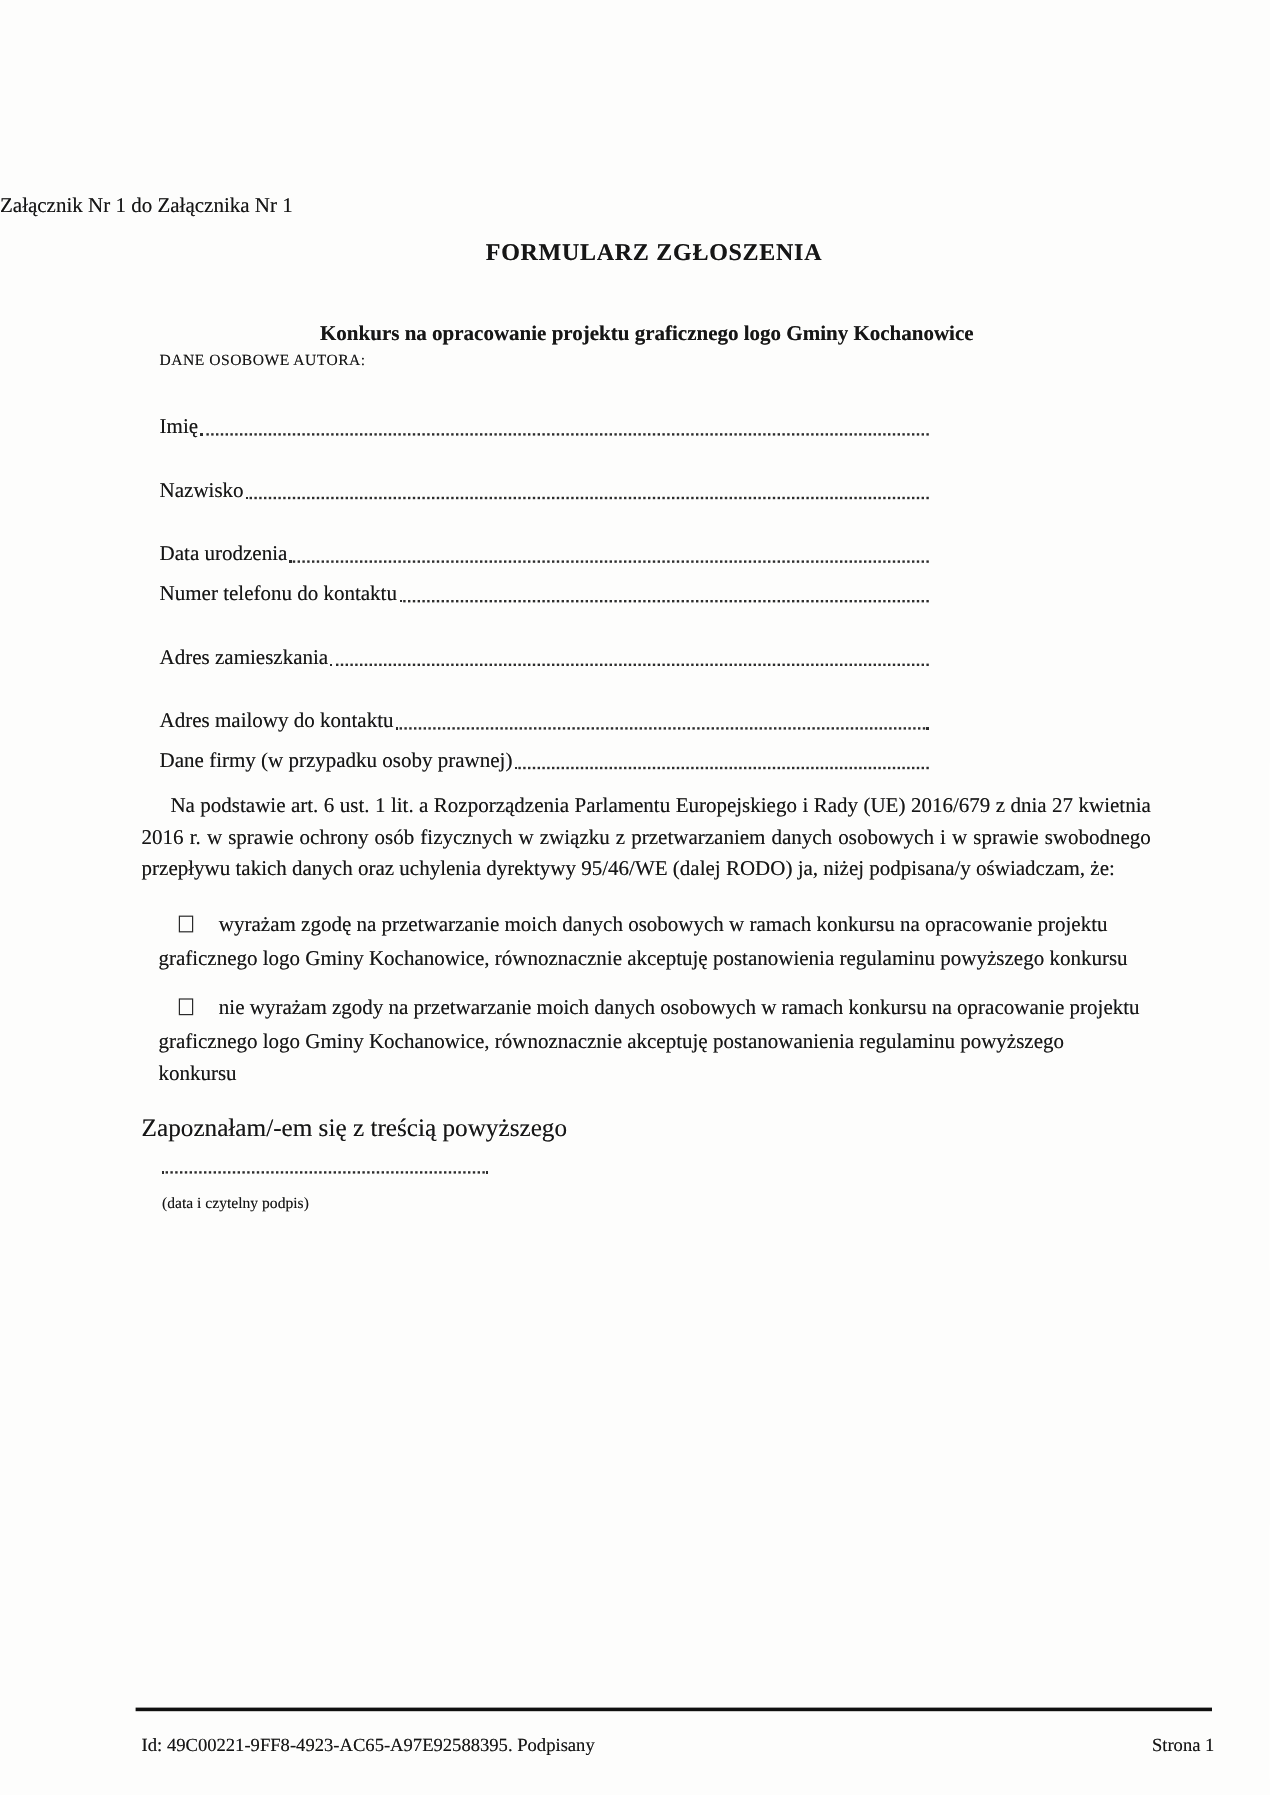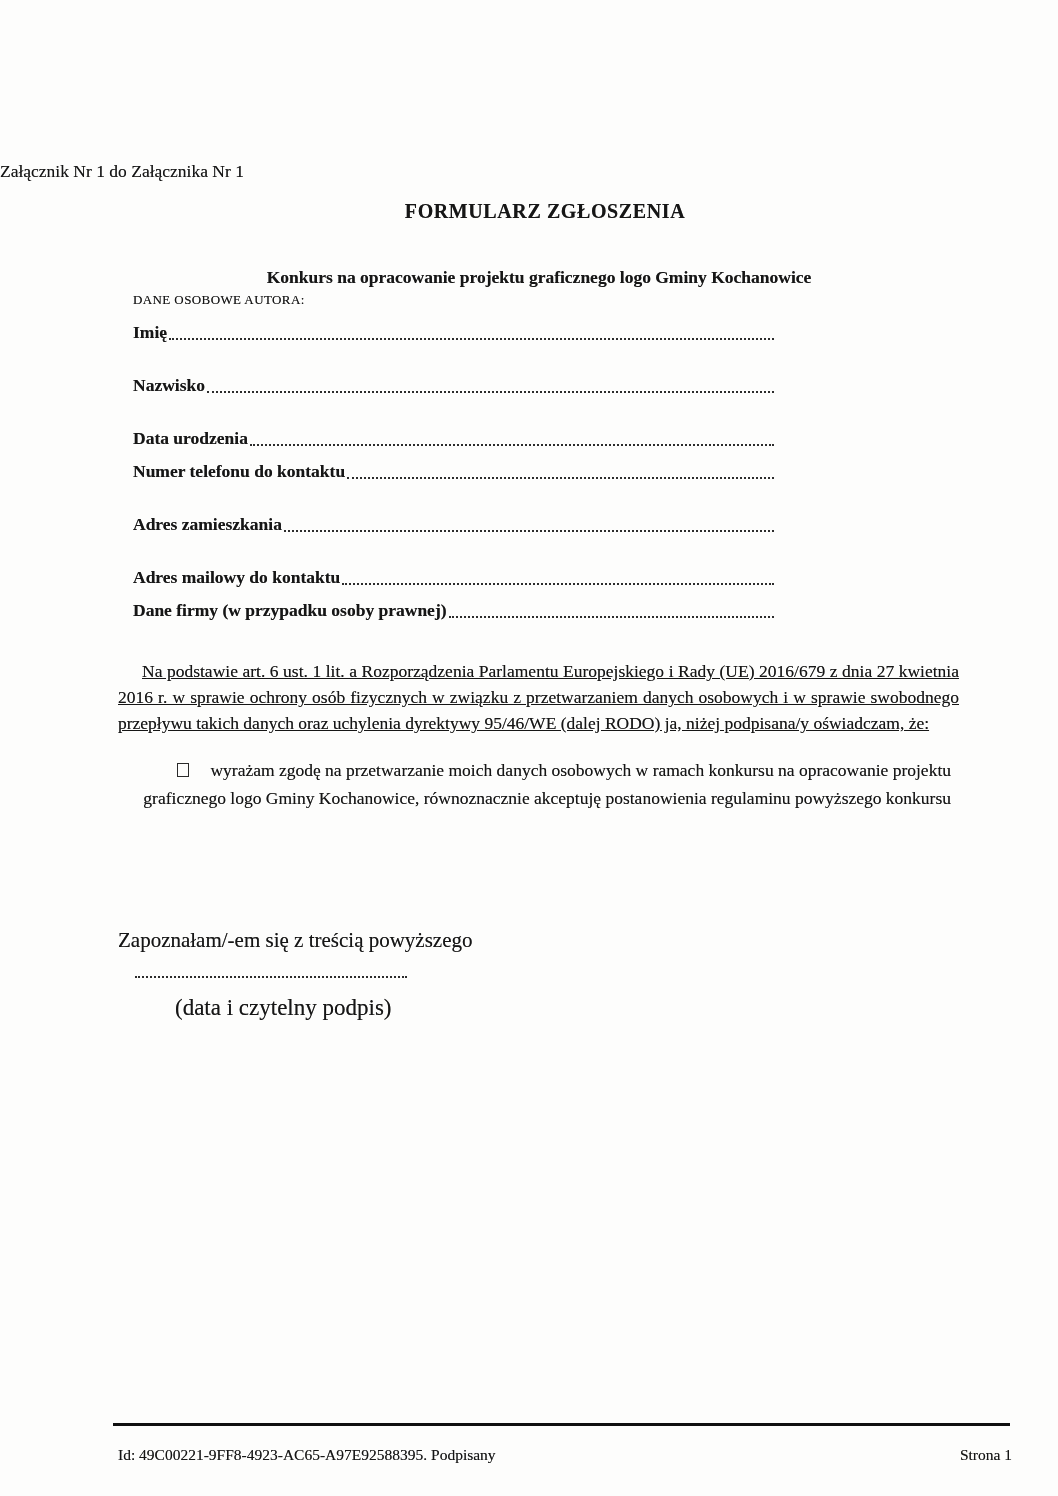--- a/index.html
+++ b/index.html
@@ -31,65 +31,65 @@
     text-align: center; font-weight: bold; font-size: 17.5px;
     padding-left: 20px; box-sizing: border-box;
   }
   .section-heading {
     position: absolute; top: 292px; left: 133px;
     font-size: 13px; letter-spacing: 0.4px;
   }
 
   
   .fields {
-    position: absolute; top: 321px; left: 133px; width: 641px; font-weight: bold;
+    position: absolute; top: 344px; left: 133px; width: 641px;
   }
   .field {
     display: flex; align-items: flex-end;
     font-size: 17.5px; line-height: 22px; height: 22px;
   }
   .field .leader {
     flex: 1; margin-bottom: 3px; margin-left: 2px;
     border-bottom: 2px dotted #2c2c2c; height: 0;
   }
   .gap-lg { margin-bottom: 31px; }
   .gap-sm { margin-bottom: 11px; }
 
   
   .rodo-intro {
     position: absolute; top: 658px; left: 118px; width: 841px;
     margin: 0; font-size: 17.5px; line-height: 26px;
-    text-align: justify; text-indent: 24px; text-decoration: underline;
+    text-align: justify; text-indent: 24px;
   }
 
   
   .consents {
     position: absolute; top: 757px; left: 118px; width: 833px;
   }
   .consent {
-    margin: 0 0 14px 0; font-size: 17.5px; line-height: 27.5px;
-    text-align: right; text-indent: 17px;
+    margin: 0 0 14px 14px; font-size: 17.5px; line-height: 27.5px;
+    text-align: left; text-indent: 17px;
   }
   .consent:last-child { margin-bottom: 0; }
   .checkbox {
     display: inline-block; width: 10px; height: 12px;
     border: 1.5px solid #2a2a2a; margin-right: 17px;
     vertical-align: -1px; background: transparent;
   }
 
   
   .closing-statement {
     position: absolute; top: 928px; left: 118px; font-size: 21px;
   }
   .signature-line {
     position: absolute; top: 960px; left: 135px; width: 272px; height: 16px;
     border-bottom: 2px dotted #2c2c2c;
   }
   .signature-caption {
-    position: absolute; top: 995px; left: 135px; font-size: 23px; margin-left: 40px;
+    position: absolute; top: 995px; left: 135px; font-size: 13px;
   }
 
   
   .footer-rule {
     position: absolute; top: 1423px; left: 113px; width: 897px;
     border-top: 3px solid #101010;
   }
   .footer {
     position: absolute; top: 1431px; left: 118px; right: 46px;
     display: flex; justify-content: space-between; align-items: baseline;
@@ -141,20 +141,24 @@
     </div>
   </div>
 
   <p class="rodo-intro">Na podstawie art. 6 ust. 1 lit. a Rozporządzenia Parlamentu Europejskiego i Rady (UE) 2016/679 z dnia 27 kwietnia 2016 r. w sprawie ochrony osób fizycznych w związku z przetwarzaniem danych osobowych i w sprawie swobodnego przepływu takich danych oraz uchylenia dyrektywy 95/46/WE (dalej RODO) ja, niżej podpisana/y oświadczam, że:</p>
 
   <div class="consents">
     <p class="consent">
       <span class="checkbox"></span>
       <span>wyrażam zgodę na przetwarzanie moich danych osobowych w ramach konkursu na opracowanie projektu graficznego logo Gminy Kochanowice, równoznacznie akceptuję postanowienia regulaminu powyższego konkursu</span>
     </p>
+    <p class="consent">
+      <span class="checkbox"></span>
+      <span>nie wyrażam zgody na przetwarzanie moich danych osobowych w ramach konkursu na opracowanie projektu graficznego logo Gminy Kochanowice, równoznacznie akceptuję postanowanienia regulaminu powyższego konkursu</span>
+    </p>
   </div>
 
   <div class="closing-statement">Zapoznałam/-em się z treścią powyższego</div>
 
   <div class="signature-line"></div>
 
   <div class="signature-caption">(data i czytelny podpis)</div>
 
   <div class="footer-rule"></div>
 

